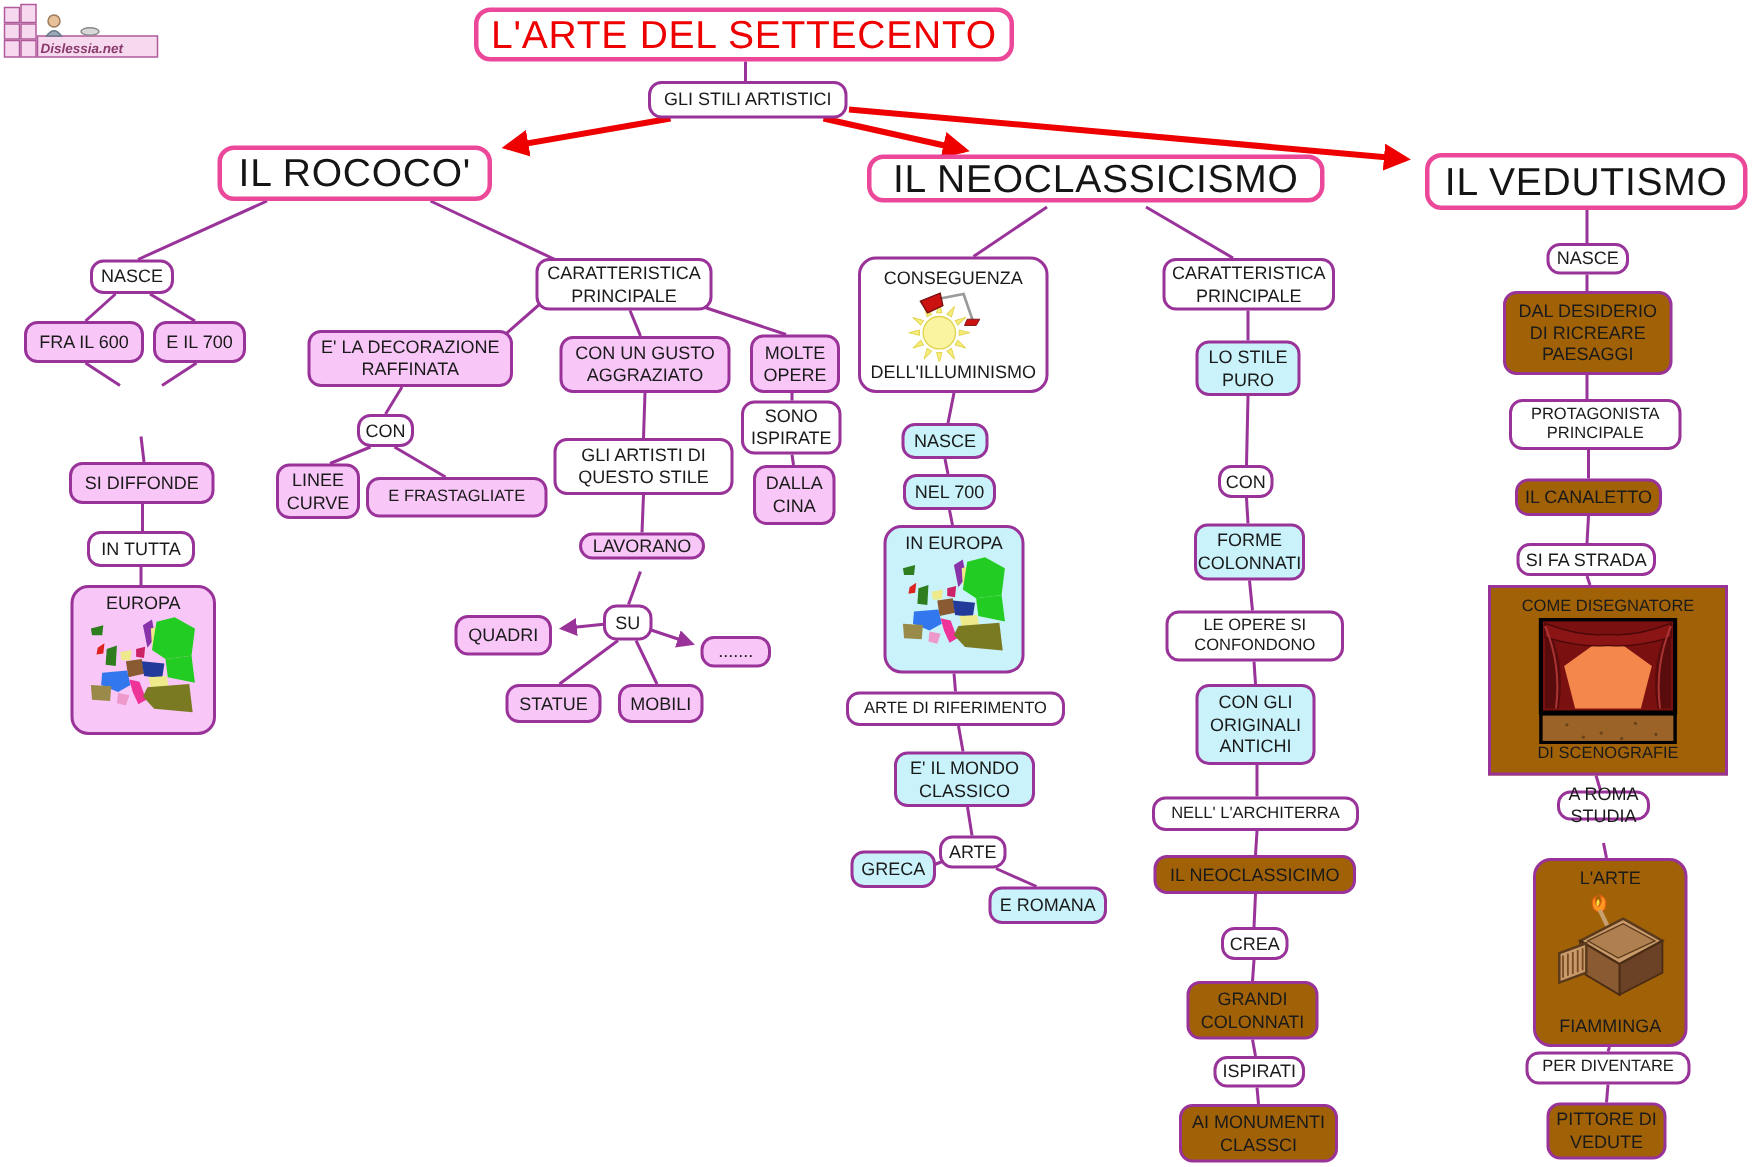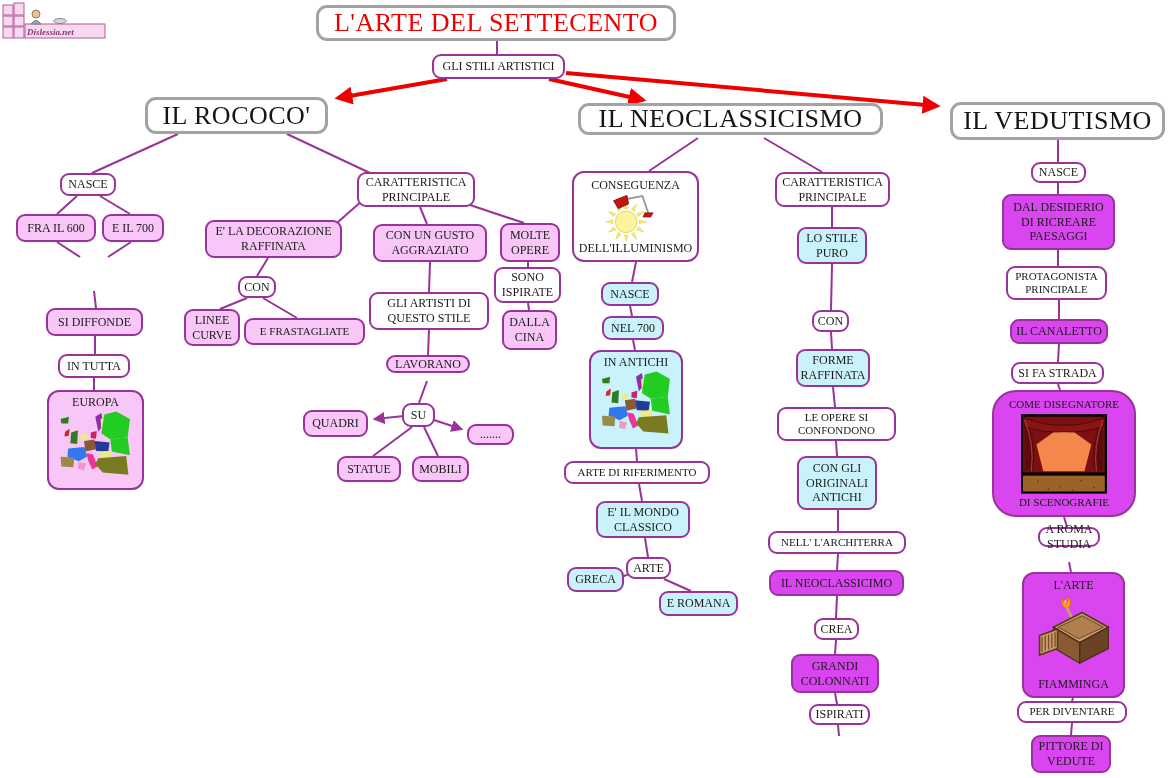--- a/index.html
+++ b/index.html
@@ -1,26 +1,26 @@
 <!DOCTYPE html>
 <html><head>
 <meta charset="utf-8">
 <style>
   html,body{margin:0;padding:0;background:#fff}
   .canvas{position:relative;width:1170px;height:778px;background:#ffffff;overflow:hidden;
-          font-family:Liberation Serif, serif;color:#1a1a1a}
+          font-family:Liberation Sans, sans-serif;color:#1a1a1a}
   .edges{position:absolute;left:0;top:0;z-index:0}
   .node{position:absolute;z-index:2;box-sizing:border-box;border:2px solid #993399;border-radius:9px;
         background:#fff;font-size:12px;line-height:1.22;display:flex;align-items:center;justify-content:center;
         text-align:center;padding:2px 3px;color:#1a1a1a}
   .pink{background:#f8c7f8}
   .cyan{background:#c9f2fa}
-  .green{background:#d946ef}
+  .green{background:#a16207}
   .small{font-size:11px}
-  .redbox{position:absolute;z-index:2;box-sizing:border-box;border:3px solid #a3a3a3;border-radius:11px;
+  .redbox{position:absolute;z-index:2;box-sizing:border-box;border:3px solid #ec4899;border-radius:11px;
           background:#fff;display:flex;align-items:center;justify-content:center;text-align:center;
           font-size:26px;color:#151515;letter-spacing:.5px}
   .title-red{color:#ee0000}
   .img-box{flex-direction:column;justify-content:center;padding:3px 3px}
   .img-label{flex:0 0 auto}
   .logo{position:absolute;left:2px;top:2px;z-index:2}
 </style>
 </head>
 <body>
 
@@ -197,49 +197,50 @@
       <circle cx="39" cy="48" r="18" fill="#faf3a0" stroke="#e0d44c" stroke-width="1.5"></circle>
       <polyline points="40,10 66,5 76,34" fill="none" stroke="#9a9a9a" stroke-width="3"></polyline>
       <polygon points="18,13 40,4 43,18 26,26" fill="#cc1111" stroke="#771111" stroke-width="1.5"></polygon>
       <polygon points="70,33 84,33 80,40 67,40" fill="#cc1111" stroke="#771111" stroke-width="1"></polygon>
     </svg>
     <div class="img-label">DELL'ILLUMINISMO</div>
   </div>
   <div class="node cyan" style="left:601px;top:282px;width:58px;height:24px">NASCE</div>
   <div class="node cyan" style="left:602px;top:316px;width:62px;height:24px">NEL 700</div>
   <div class="node cyan img-box" style="left:589px;top:350px;width:94px;height:99px;border-radius:12px">
-    <div class="img-label">IN ANTICHI</div>
+    <div class="img-label">IN EUROPA</div>
     <svg viewBox="0 0 100 100" style="width:88%;height:74px">
         <use href="#europe-map"></use>
       </svg>
   </div>
   <div class="node small" style="left:564px;top:461px;width:146px;height:23px">ARTE DI RIFERIMENTO</div>
   <div class="node cyan" style="left:596px;top:501px;width:94px;height:37px">E' IL MONDO CLASSICO</div>
   <div class="node" style="left:626px;top:557px;width:45px;height:22px">ARTE</div>
   <div class="node cyan" style="left:567px;top:567px;width:57px;height:25px">GRECA</div>
   <div class="node cyan" style="left:659px;top:591px;width:79px;height:25px">E ROMANA</div>
 
   <div class="node" style="left:775px;top:172px;width:115px;height:35px">CARATTERISTICA PRINCIPALE</div>
   <div class="node cyan" style="left:797px;top:227px;width:70px;height:37px">LO STILE PURO</div>
   <div class="node" style="left:812px;top:310px;width:37px;height:22px">CON</div>
-  <div class="node cyan" style="left:796px;top:349px;width:74px;height:38px">FORME RAFFINATA</div>
+  <div class="node cyan" style="left:796px;top:349px;width:74px;height:38px">FORME COLONNATI</div>
   <div class="node cyan" style="left:797px;top:456px;width:80px;height:54px">CON GLI ORIGINALI ANTICHI</div>
   <div class="node small" style="left:777px;top:407px;width:119px;height:34px">LE OPERE SI CONFONDONO</div>
   <div class="node small" style="left:768px;top:531px;width:138px;height:23px">NELL' L'ARCHITERRA</div>
   <div class="node green" style="left:769px;top:570px;width:135px;height:26px">IL NEOCLASSICIMO</div>
   <div class="node" style="left:814px;top:618px;width:45px;height:22px">CREA</div>
   <div class="node green" style="left:791px;top:654px;width:88px;height:39px">GRANDI COLONNATI</div>
   <div class="node" style="left:809px;top:704px;width:61px;height:21px">ISPIRATI</div>
+  <div class="node green" style="left:786px;top:736px;width:106px;height:39px">AI MONUMENTI CLASSCI</div>
 
   <div class="node" style="left:1031px;top:162px;width:55px;height:21px">NASCE</div>
   <div class="node green" style="left:1002px;top:194px;width:113px;height:56px">DAL DESIDERIO DI RICREARE PAESAGGI</div>
-  <div class="node small" style="left:1006px;top:266px;width:101px;height:34px">PROTAGONISTA PRINCIPALE</div>
+  <div class="node small" style="left:1006px;top:266px;width:115px;height:34px">PROTAGONISTA PRINCIPALE</div>
   <div class="node green" style="left:1010px;top:319px;width:98px;height:25px">IL CANALETTO</div>
   <div class="node" style="left:1011px;top:362px;width:93px;height:22px">SI FA STRADA</div>
-  <div class="node green img-box small" style="left:992px;top:390px;width:144px;height:127px;border-radius:24px">
+  <div class="node green img-box small" style="left:992px;top:390px;width:160px;height:127px;border-radius:0">
     <div class="img-label">COME DISEGNATORE</div>
     <svg viewBox="0 0 100 92" style="width:64%;height:84px">
       <rect x="1" y="1" width="98" height="68" fill="#7a1010" stroke="#000" stroke-width="3"></rect>
       <path d="M4,4 Q20,30 14,66 L4,66 Z" fill="#5a0b0b"></path>
       <path d="M96,4 Q80,30 86,66 L96,66 Z" fill="#5a0b0b"></path>
       <polygon points="50,12 82,35 74,66 26,66 18,35" fill="#f4874b"></polygon>
       <path d="M4,4 Q30,14 50,12 Q70,14 96,4 L96,14 Q70,22 50,20 Q30,22 4,14 Z" fill="#8b1515" stroke="#4a0808" stroke-width="1"></path>
       <path d="M4,6 Q16,34 12,66" fill="none" stroke="#a33" stroke-width="1.5"></path>
       <path d="M96,6 Q84,34 88,66" fill="none" stroke="#a33" stroke-width="1.5"></path>
       <rect x="1" y="70" width="98" height="21" fill="#9b6327" stroke="#000" stroke-width="2.5"></rect>

